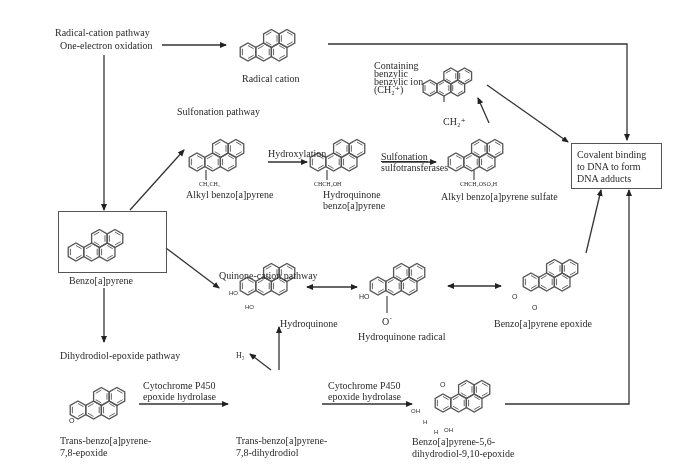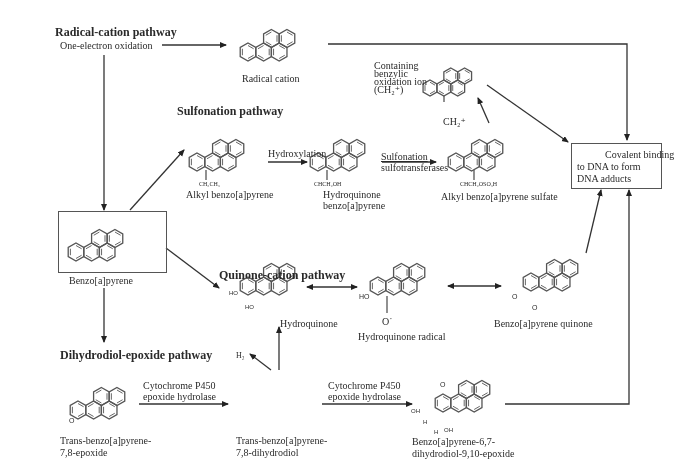--- a/index.html
+++ b/index.html
@@ -1,19 +1,19 @@
 <!DOCTYPE html>
 <html><head>
 <meta charset="utf-8">
 <style>
   html, body { margin: 0; padding: 0; background: #ffffff; }
   body { width: 700px; height: 467px; position: relative; overflow: hidden;
          font-family: "Liberation Serif", "DejaVu Serif", serif; color: #222; }
   .t { position: absolute; white-space: nowrap; font-size: 10px; line-height: 11px; color: #2a2a2a; }
-  .b { font-weight: bold; font-size: 12px; }
+  .b { font-weight: normal; font-size: 10px; }
   .s { font-size: 10px; line-height: 8px; }
   .xs { font-size: 6px; line-height: 7px; font-family: "Liberation Sans", "DejaVu Sans", sans-serif; }
   .box { position: absolute; border: 1.2px solid #555; }
   svg#canvas { position: absolute; left: 0; top: 0; }
 </style>
 </head>
 <body>
 
 <svg id="canvas" width="700" height="467" viewBox="0 0 700 467">
   <defs>
@@ -320,66 +320,66 @@
 <div class="t b" style="left:55px;top:27px;">Radical-cation pathway</div>
 <div class="t" style="left:60px;top:40px;">One-electron oxidation</div>
 <div class="t b" style="left:177px;top:106px;">Sulfonation pathway</div>
 <div class="t b" style="left:219px;top:231px;margin-top:39px;">Quinone-cation pathway</div>
 <div class="t b" style="left:60px;top:350px;">Dihydrodiol-epoxide pathway</div>
 
 <div class="t" style="left:242px;top:73px;">Radical cation</div>
 
 <div class="t s" style="left:374px;top:62px;">Containing</div>
 <div class="t s" style="left:374px;top:70px;">benzylic</div>
-<div class="t s" style="left:374px;top:78px;">oxidation ion</div>
+<div class="t s" style="left:374px;top:78px;">benzylic ion</div>
 <div class="t s" style="left:374px;top:86px;">(CH₂⁺)</div>
 <div class="t s" style="left:443px;top:102px;margin-top:16px;">CH₂⁺</div>
 
 <div class="t s" style="left:268px;top:150px;">Hydroxylation</div>
 <div class="t s" style="left:381px;top:153px;text-decoration:underline;">Sulfonation</div>
 <div class="t s" style="left:381px;top:164px;">sulfotransferases</div>
 
 <div class="t s" style="left:199px;top:180px;font-size:6px;">CH₂CH₃</div>
 <div class="t" style="left:186px;top:189px;">Alkyl benzo[a]pyrene</div>
 <div class="t s" style="left:314px;top:180px;font-size:6px;">CHCH₂OH</div>
 <div class="t" style="left:323px;top:189px;">Hydroquinone</div>
 <div class="t" style="left:323px;top:200px;">benzo[a]pyrene</div>
 <div class="t s" style="left:460px;top:180px;font-size:6px;">CHCH₂OSO₃H</div>
 <div class="t" style="left:441px;top:191px;">Alkyl benzo[a]pyrene sulfate</div>
 
-<div class="t" style="left:577px;top:149px;margin-left:28px;">Covalent binding</div>
+<div class="t" style="left:577px;top:149px;">Covalent binding</div>
 <div class="t" style="left:577px;top:161px;">to DNA to form</div>
 <div class="t" style="left:577px;top:173px;">DNA adducts</div>
 
 <div class="t" style="left:69px;top:275px;">Benzo[a]pyrene</div>
 
 <div class="t xs" style="left:229px;top:290px;">HO</div>
 <div class="t xs" style="left:245px;top:304px;">HO</div>
 <div class="t" style="left:244px;top:318px;margin-left:36px;">Hydroquinone</div>
 
 <div class="t xs" style="left:359px;top:293px;font-size:7px;">HO</div>
 <div class="t" style="left:382px;top:316px;">O˙</div>
 <div class="t" style="left:358px;top:331px;">Hydroquinone radical</div>
 
 <div class="t xs" style="left:512px;top:293px;font-size:7px;">O</div>
 <div class="t xs" style="left:532px;top:304px;font-size:7px;">O</div>
-<div class="t" style="left:494px;top:318px;">Benzo[a]pyrene quinone</div>
+<div class="t" style="left:494px;top:318px;">Benzo[a]pyrene epoxide</div>
 
 <div class="t" style="left:236px;top:350px;font-size:8px;">H₂</div>
 <div class="t" style="left:143px;top:380px;">Cytochrome P450</div>
 <div class="t" style="left:143px;top:391px;">epoxide hydrolase</div>
 <div class="t" style="left:328px;top:380px;">Cytochrome P450</div>
 <div class="t" style="left:328px;top:391px;">epoxide hydrolase</div>
 
 <div class="t xs" style="left:69px;top:417px;font-size:7px;">O</div>
 <div class="t" style="left:60px;top:435px;">Trans-benzo[a]pyrene-</div>
 <div class="t" style="left:60px;top:447px;">7,8-epoxide</div>
 
 <div class="t" style="left:236px;top:435px;">Trans-benzo[a]pyrene-</div>
 <div class="t" style="left:236px;top:447px;">7,8-dihydrodiol</div>
 
 <div class="t xs" style="left:440px;top:381px;font-size:7px;">O</div>
 <div class="t xs" style="left:411px;top:408px;">OH</div>
 <div class="t xs" style="left:423px;top:419px;">H</div>
 <div class="t xs" style="left:434px;top:429px;">H</div>
 <div class="t xs" style="left:444px;top:427px;">OH</div>
-<div class="t" style="left:412px;top:436px;">Benzo[a]pyrene-6,7-</div>
+<div class="t" style="left:412px;top:436px;">Benzo[a]pyrene-5,6-</div>
 <div class="t" style="left:412px;top:448px;">dihydrodiol-9,10-epoxide</div>
 
 </body></html>

